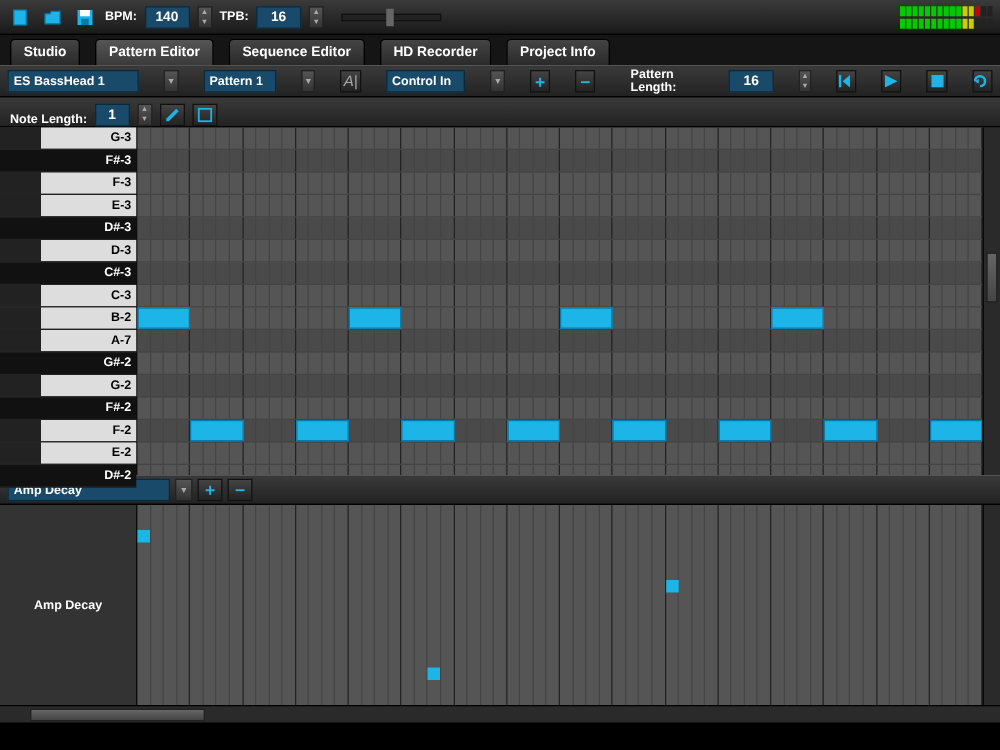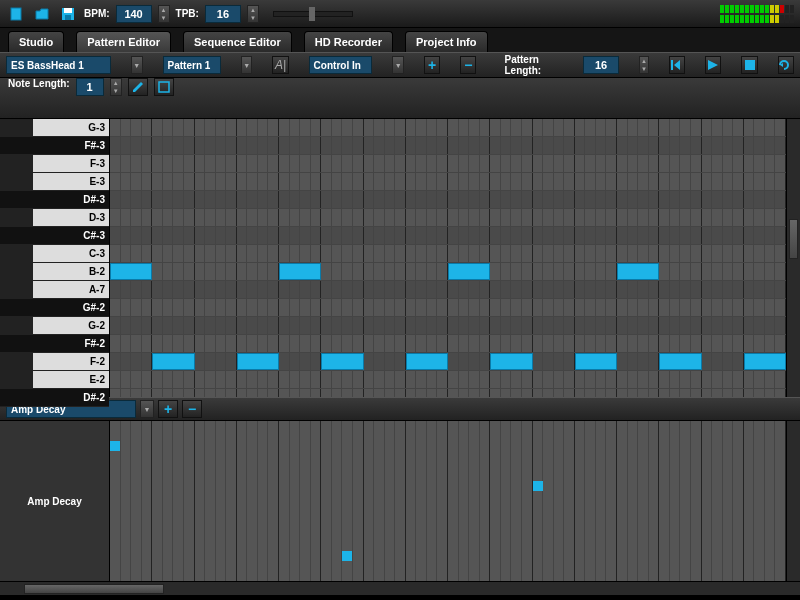--- a/index.html
+++ b/index.html
@@ -25,21 +25,21 @@
 .tabs { height: 24px; background: #151515; display: flex; align-items: flex-end; padding: 0 8px; gap: 12px; }
 .tab { padding: 4px 10px; background: linear-gradient(#444,#2a2a2a); border: 1px solid #000; border-bottom: none; border-radius: 4px 4px 0 0; font-weight: bold; font-size: 11px; cursor: pointer; }
 .tab.active { background: linear-gradient(#555,#3a3a3a); }
 
 .panel-bar { height: 26px; background: linear-gradient(#3a3a3a,#222); display: flex; align-items: center; padding: 0 6px; gap: 20px; border-top: 1px solid #555; border-bottom: 1px solid #000; }
 .dropdown { background: #1a4a6a; border: 1px solid #0a2a3a; color: #fff; height: 18px; font-size: 10px; padding: 0 4px; display: flex; align-items: center; font-weight: bold; }
 .dd-arrow { width: 14px; height: 18px; background: linear-gradient(#555,#333); border: 1px solid #222; display: flex; align-items: center; justify-content: center; font-size: 7px; color: #aaa; cursor: pointer; }
 .btn-icon { width: 20px; height: 18px; background: linear-gradient(#444,#222); border: 1px solid #111; display: flex; align-items: center; justify-content: center; cursor: pointer; font-size: 12px; }
 .btn-icon.accent { color: #1db4e8; font-weight: bold; font-size: 14px; }
 
-.note-bar { height: 41px; background: linear-gradient(#3a3a3a,#222); display: flex; align-items: flex-start; padding: 0 8px; gap: 6px; border-bottom: 1px solid #000; }
+.note-bar { height: 24px; background: linear-gradient(#3a3a3a,#222); display: flex; align-items: flex-end; padding: 0 8px; gap: 6px; border-bottom: 1px solid #000; }
 
 .piano-roll { display: flex; height: 278px; background: #2a2a2a; position: relative; }
 .keys { width: 110px; background: #333; border-right: 1px solid #000; }
 .key { height: 18px; border-bottom: 1px solid #222; display: flex; align-items: center; justify-content: flex-end; padding-right: 4px; font-size: 10px; font-weight: bold; }
 .key.white { background: linear-gradient(to right,#222 0%,#222 30%,#ddd 30%,#ddd 100%); color: #000; padding-left: 12px; }
 .key.black { background: #111; color: #fff; }
 .grid { flex: 1; position: relative; background: #555; overflow: hidden; }
 .grid-rows { position: absolute; inset: 0; }
 .grid-row { height: 18px; border-bottom: 1px solid #444; display: flex; }
 .grid-row.dark { background: #4a4a4a; }

